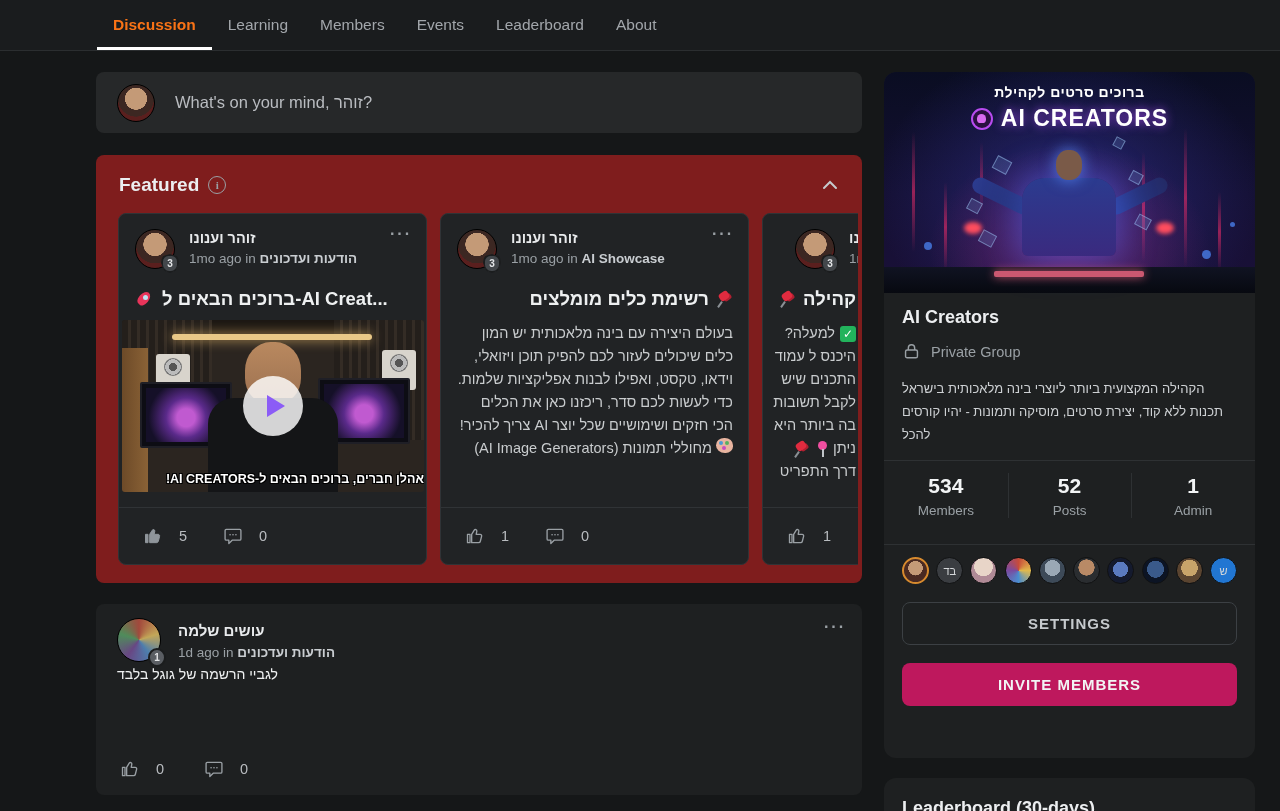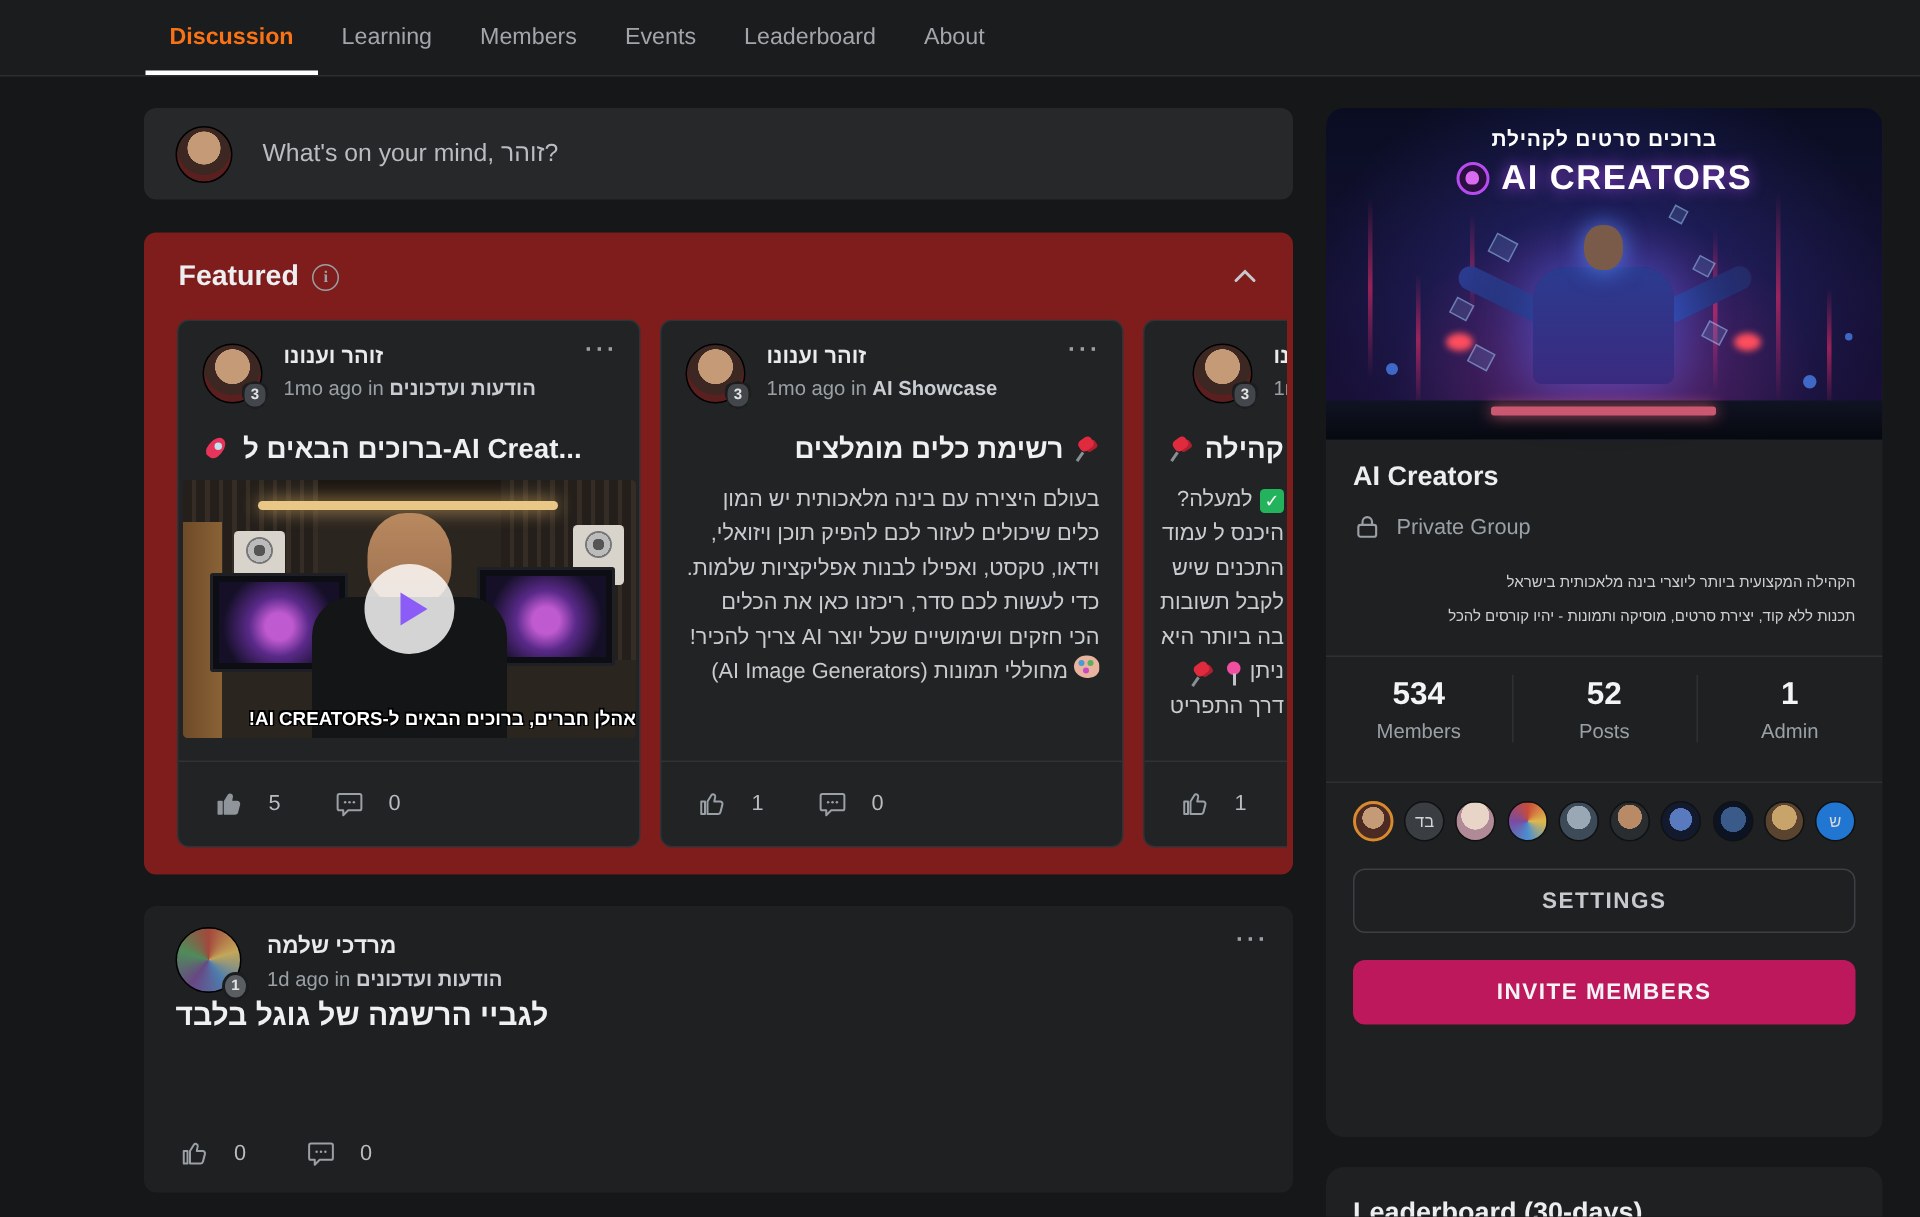--- a/index.html
+++ b/index.html
@@ -165,21 +165,21 @@
 
   
   .post {
     position:absolute; left:0; top:553px; width:766px; height:191px;
     background:#1e2021; border-radius:8px;
   }
   .post .avatar.mosaic { position:absolute; left:21px; top:14px; }
   .post .author-name { left:82px; top:18px; font-size:15px; }
   .post .meta-line { left:82px; top:41px; }
   .post .dots-menu { right:16px; top:14px; }
-  .post-title { position:absolute; left:21px; top:62px; font-size:20px; font-weight:700; color:#eef0f1; }
+  .post-title { position:absolute; left:21px; top:62px; font-size:14px; font-weight:400; color:#eef0f1; }
   .post-body { position:absolute; left:21px; top:104px; right:20px; font-size:15px; color:#c9ccce; }
   .post-foot { position:absolute; left:24px; bottom:16px; display:flex; align-items:center; gap:16px; }
 
   
   .sidebar { position:absolute; left:884px; top:51px; width:371px; }
   .side-card { background:#1e2021; border-radius:12px; overflow:hidden; }
   .group-card { position:absolute; top:21px; left:0; width:371px; height:686px; }
 
   .cover { position:relative; width:371px; height:221px;
     background:
@@ -201,21 +201,21 @@
   .kbd { position:absolute; left:110px; bottom:16px; width:150px; height:6px; border-radius:2px; background:#e0607a; box-shadow:0 0 10px #e0607a; opacity:.9; }
   .cover-sub { position:absolute; top:12px; width:100%; text-align:center; font-size:14px; font-weight:700; color:#fff; letter-spacing:.5px; direction:rtl; }
   .cover-title-row { position:absolute; top:33px; width:100%; display:flex; align-items:center; justify-content:center; gap:8px; }
   .brain-icon { width:22px; height:22px; border-radius:50%; border:2.5px solid #b84bf0; background:#2a1040; position:relative; }
   .brain-icon::before { content:""; position:absolute; left:4px; top:4px; width:9px; height:9px; border-radius:50% 50% 40% 40%; background:#d86bf0; }
   .cover-title { font-size:23px; font-weight:800; color:#fff; letter-spacing:1px; text-shadow:0 0 10px rgba(180,80,255,.8); }
 
   .group-info { position:relative; padding:16px 18px 0 18px; }
   .group-name { font-size:18px; font-weight:700; color:#eceef0; margin-top:-2px; }
   .privacy { display:flex; align-items:center; gap:10px; margin-top:14px; color:#9aa0a5; font-size:14.5px; }
-  .group-desc { margin-top:16px; font-size:10px; line-height:23px; color:#ced1d4;text-align:right; }
+  .group-desc { margin-top:16px; font-size:13px; line-height:23px; color:#ced1d4; }
 
   .side-div { height:1px; background:#2e3133; margin:14px 0 0 0; }
   .stats { display:flex; margin-top:0; }
   .stat { flex:1; text-align:center; padding:13px 0 12px; position:relative; cursor:pointer; }
   .stat + .stat::before { content:""; position:absolute; left:0; top:12px; bottom:12px; width:1px; background:#2e3133; }
   .stat .num { font-size:21px; font-weight:700; color:#f2f4f5; }
   .stat .lbl { font-size:13.5px; color:#9aa0a5; margin-top:5px; }
 
   .avatars-row { display:flex; justify-content:space-between; padding:12px 18px 0 18px; }
   .mini-av { width:27px; height:27px; border-radius:50%; cursor:pointer; border:1px solid #101112;
@@ -403,21 +403,21 @@
           </span>
         </div>
       </article>
 
     </div>
   </section>
 
   <article class="post">
     <div class="avatar mosaic"></div>
     <div class="level-badge" style="left:52px; top:44px; border-radius:50%; clip-path:none; background:#5a5e63;">1</div>
-    <div class="author-name rtl">מרדכי שלמה</div>
+    <div class="author-name rtl">עושים שלמה</div>
     <div class="meta-line"><span>1d ago in</span> <b class="rtl">הודעות ועדכונים</b></div>
     <div class="dots-menu">···</div>
     <div class="post-title" dir="ltr">לגביי הרשמה של גוגל בלבד</div>
     <div class="post-foot">
       <span class="engage">
         <svg width="20" height="20" viewBox="0 0 24 24">
             <path d="M3 10h3v10H3z M8 20h8.3c1 0 1.9-.7 2.1-1.7l1.5-5.8A1.9 1.9 0 0 0 18 10h-4.6l.8-3.9A1.7 1.7 0 0 0 11.1 5L8 10z" fill="none" stroke="currentColor" stroke-width="1.6" stroke-linejoin="round"></path>
           </svg>
         <span class="cnt">0</span>
       </span>

